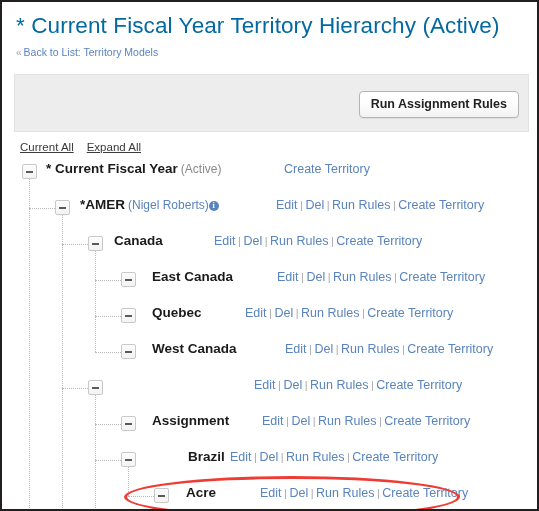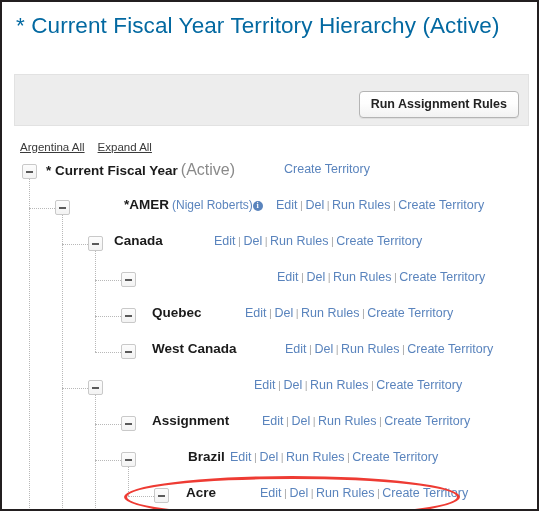--- a/index.html
+++ b/index.html
@@ -49,21 +49,21 @@
     color: #5a84bd;
     text-decoration: none;
   }
 
   
   .toolbar {
     position: absolute;
     left: 12px;
     top: 72px;
     width: 515px;
-    height: 52px;
+    height: 58px;
     background: #ededed;
     border: 1px solid #e2e2e2;
     box-sizing: border-box;
   }
   .btn-run {
     position: absolute;
     right: 9px;
     top: 16px;
     padding: 5px 11px 6px 11px;
     font-size: 12.5px;
@@ -135,21 +135,21 @@
   }
   .node-label .owner {
     color: #5a84bd;
     font-weight: 400;
     font-size: 12px;
     margin-left: 3px;
   }
   .node-label .state {
     color: #8a8a8a;
     font-weight: 400;
-    font-size: 16px;
+    font-size: 12px;
     margin-left: 3px;
     margin-top: 45px;
   }
   .info-icon {
     display: inline-block;
     width: 10px;
     height: 10px;
     border-radius: 50%;
     background: #5a84bd;
     color: #ffffff;
@@ -203,47 +203,51 @@
     pointer-events: none;
   }
 </style>
 </head>
 <body>
 
 <div id="page">
 
   <div class="page-title">* Current Fiscal Year Territory Hierarchy (Active)</div>
 
+  <div class="breadcrumb">
+    <span class="chev">«</span><a>Back to List: Territory Models</a>
+  </div>
 
   <div class="toolbar">
     <button class="btn-run">Run Assignment Rules</button>
   </div>
 
   <div class="tree-controls">
-    <a>Argentina All</a><a>Expand All</a>
+    <a>Current All</a><a>Expand All</a>
   </div>
 
   <div class="tree" id="tree">
       <div class="node-row">
         <div class="toggle" style="left: 20px;"></div>
         <div class="node-label" style="left: 44px;"><span>* Current Fiscal Year</span><span class="state">(Active)</span></div>
         <div class="actions" style="left: 282px;"><a>Create Territory</a></div>
       </div>
       <div class="node-row">
         <div class="toggle" style="left: 53px;"></div>
-        <div class="node-label" style="left: 78px; margin-left: 44px;"><span>*AMER</span><span class="owner">(Nigel Roberts)</span><i class="info-icon">i</i></div>
+        <div class="node-label" style="left: 78px;"><span>*AMER</span><span class="owner">(Nigel Roberts)</span><i class="info-icon">i</i></div>
         <div class="actions" style="left: 274px;"><a>Edit</a><span class="sep">|</span><a>Del</a><span class="sep">|</span><a>Run Rules</a><span class="sep">|</span><a>Create Territory</a></div>
       </div>
       <div class="node-row">
         <div class="toggle" style="left: 86px;"></div>
         <div class="node-label" style="left: 112px; text-align: center;"><span>Canada</span></div>
         <div class="actions" style="left: 212px;"><a>Edit</a><span class="sep">|</span><a>Del</a><span class="sep">|</span><a>Run Rules</a><span class="sep">|</span><a>Create Territory</a></div>
       </div>
       <div class="node-row">
         <div class="toggle" style="left: 119px;"></div>
+        <div class="node-label" style="left: 150px;"><span>East Canada</span></div>
         <div class="actions" style="left: 275px;"><a>Edit</a><span class="sep">|</span><a>Del</a><span class="sep">|</span><a>Run Rules</a><span class="sep">|</span><a>Create Territory</a></div>
       </div>
       <div class="node-row">
         <div class="toggle" style="left: 119px;"></div>
         <div class="node-label" style="left: 150px;"><span>Quebec</span></div>
         <div class="actions" style="left: 243px;"><a>Edit</a><span class="sep">|</span><a>Del</a><span class="sep">|</span><a>Run Rules</a><span class="sep">|</span><a>Create Territory</a></div>
       </div>
       <div class="node-row">
         <div class="toggle" style="left: 119px;"></div>
         <div class="node-label" style="left: 150px;"><span>West Canada</span></div>

